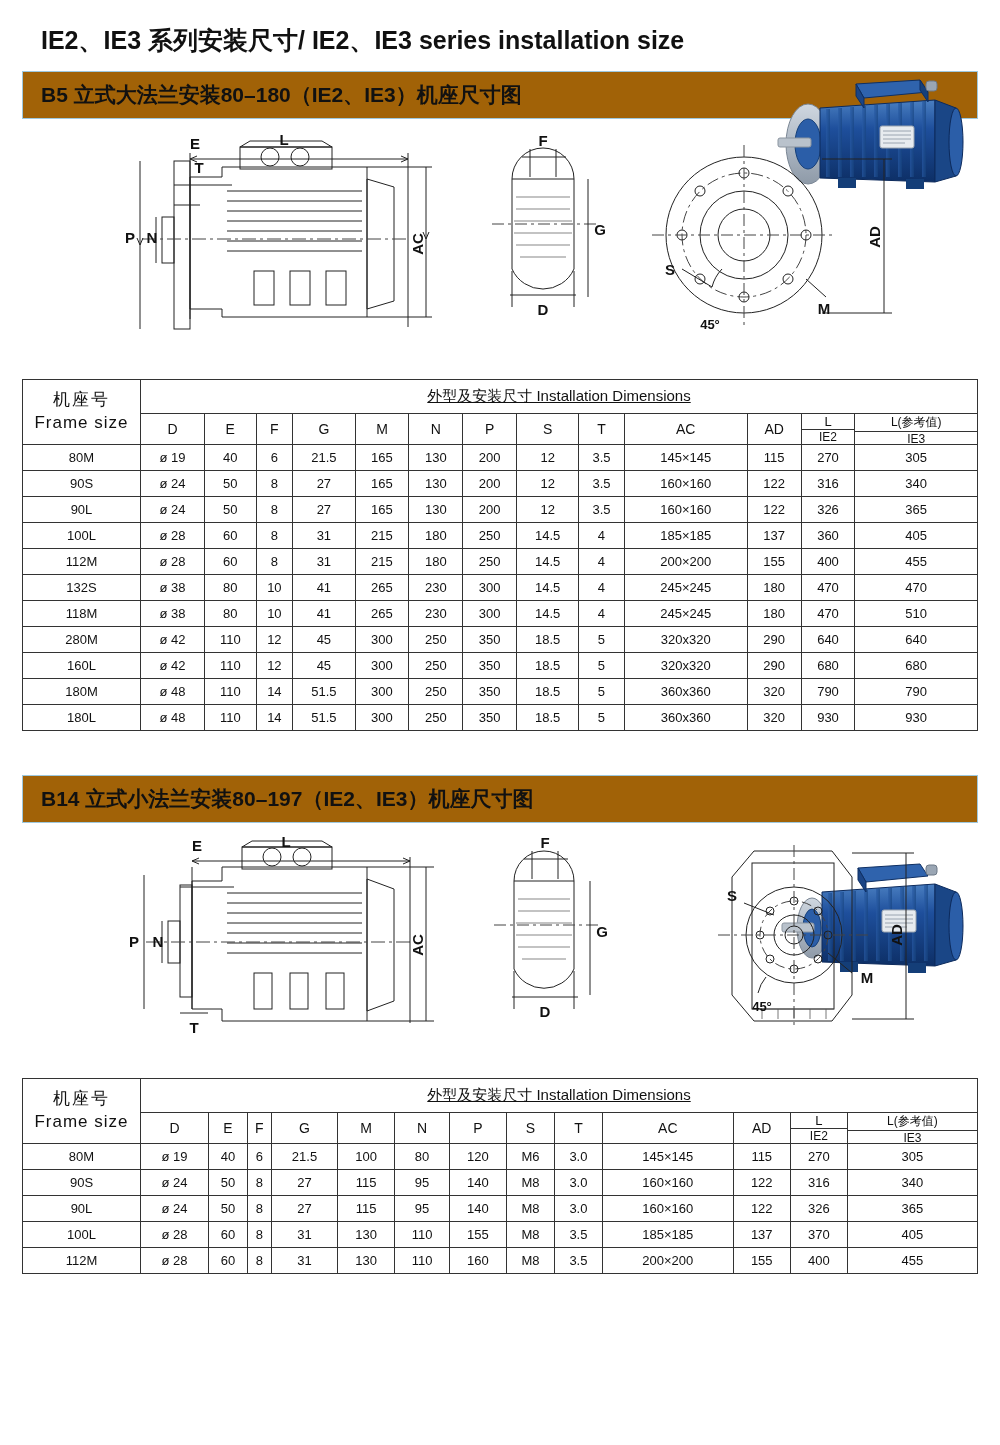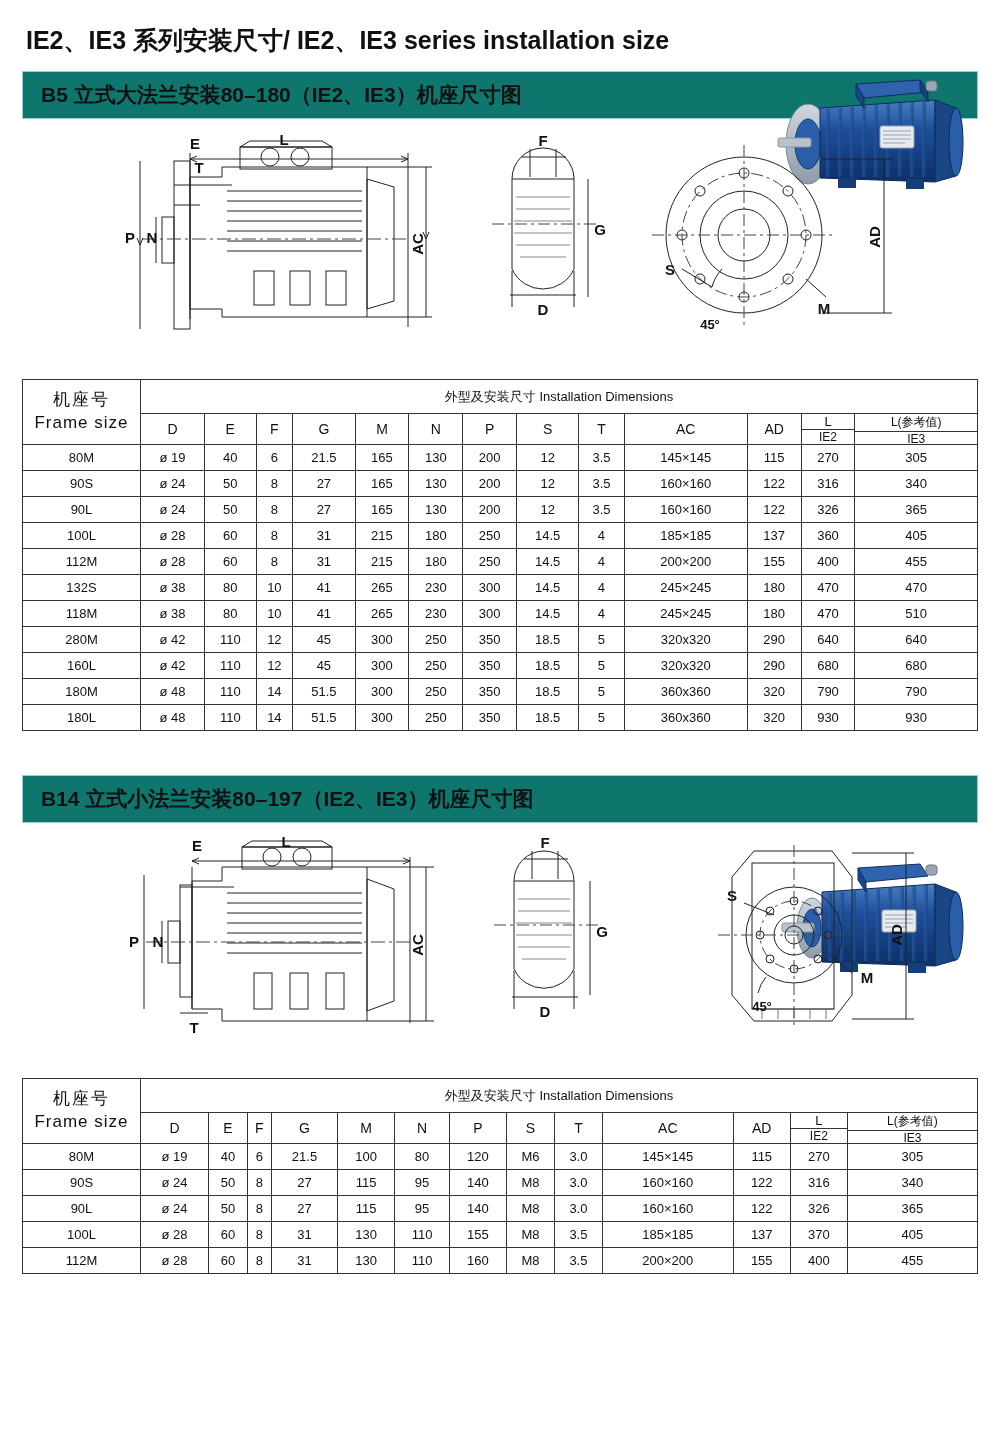--- a/index.html
+++ b/index.html
@@ -15,27 +15,27 @@
     overflow: hidden;
   }
   .page { padding: 18px 22px 0 22px; position: relative; }
 
   
   .main-title {
     font-size: 25px;
     font-weight: bold;
     letter-spacing: 0px;
     color: #111;
-    margin: 6px 0 14px 4px;
+    margin: 6px 0 14px 19px;
     white-space: nowrap;
   }
 
   
   .section-band {
-    background: #0f766e;
+    background: #a16207;
     border: 1px solid #9ec8de;
     height: 48px;
     display: flex;
     align-items: center;
     padding-left: 18px;
     font-size: 21px;
     font-weight: bold;
     color: #111;
     position: relative;
   }
@@ -71,22 +71,23 @@
     color: #111;
   }
   table.dim th.hdr-frame {
     width: 118px;
     line-height: 1.35;
     font-size: 17px;
   }
   table.dim th.hdr-frame .cn { display:block; letter-spacing: 2px;}
   table.dim th.hdr-frame .en { display:block; letter-spacing: 1px;}
   table.dim th.hdr-install {
-    font-size: 13px;
+    font-size: 15px;
     height: 34px;
+    text-decoration: underline;
   }
   table.dim th.sub {
     font-size: 14px;
     height: 30px;
   }
   table.dim td.frame { font-size: 13px; }
   table.dim td { font-size: 13px; }
 
   .spacer-lg { height: 44px; }
   .spacer-sm { height: 10px; }

